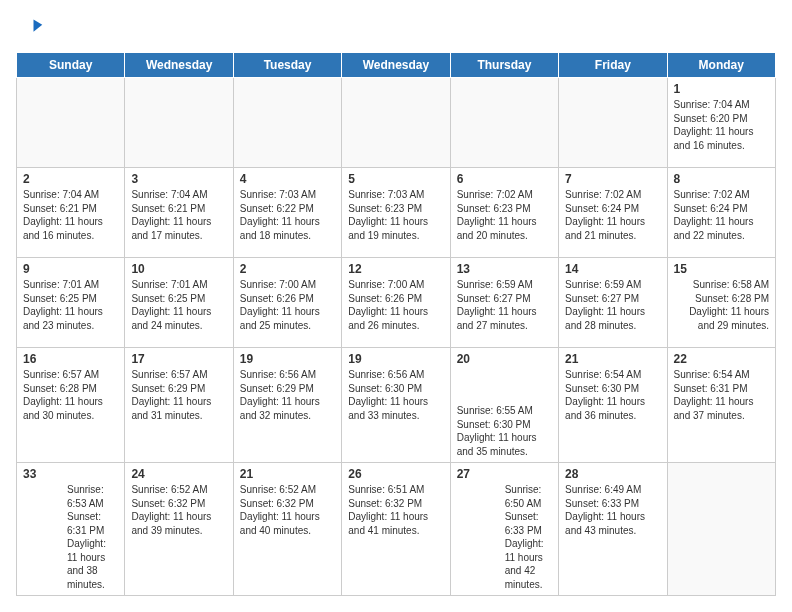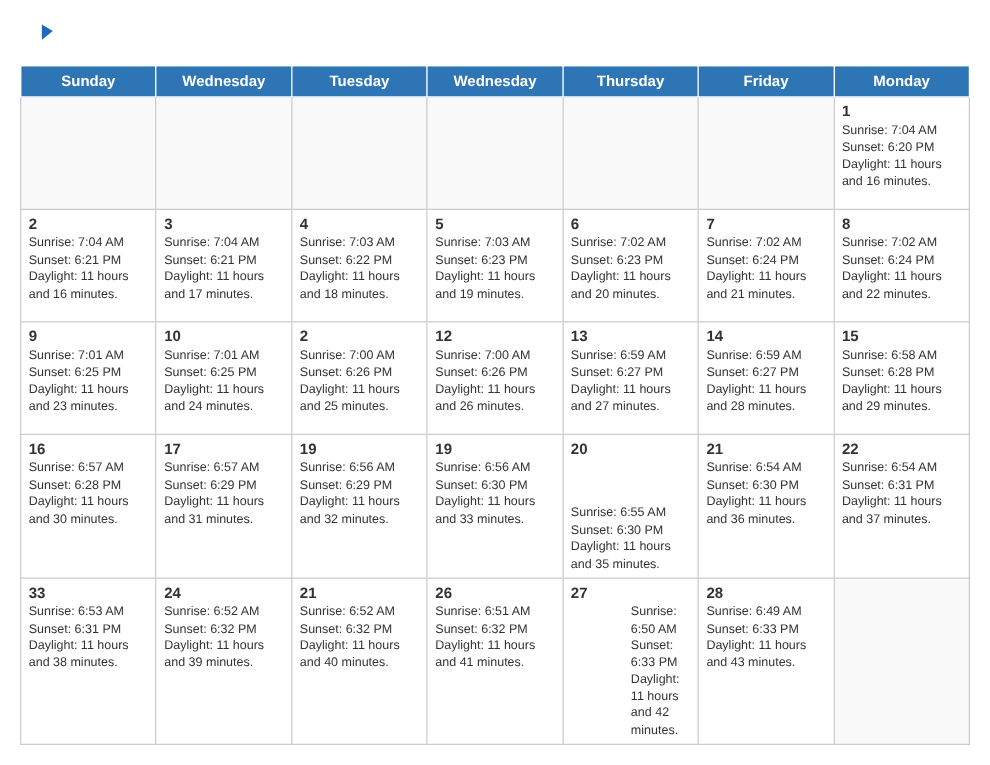--- a/index.html
+++ b/index.html
@@ -221,21 +221,21 @@
         </td>
         <td>
           <span class="day-number">14</span>
           <div class="day-info" style="white-space: pre-line;">Sunrise: 6:59 AM
 Sunset: 6:27 PM
 Daylight: 11 hours
 and 28 minutes.</div>
         </td>
         <td>
           <span class="day-number">15</span>
-          <div class="day-info" style="white-space: pre-line;">Sunrise: 6:58 AM
+          <div class="day-info" style="white-space: pre-line; text-align: right;">Sunrise: 6:58 AM
 Sunset: 6:28 PM
 Daylight: 11 hours
 and 29 minutes.</div>
         </td>
       </tr>
       <tr>
         <td>
           <span class="day-number">16</span>
           <div class="day-info" style="white-space: pre-line;">Sunrise: 6:57 AM
 Sunset: 6:28 PM
@@ -281,21 +281,21 @@
           <span class="day-number">22</span>
           <div class="day-info" style="white-space: pre-line;">Sunrise: 6:54 AM
 Sunset: 6:31 PM
 Daylight: 11 hours
 and 37 minutes.</div>
         </td>
       </tr>
       <tr>
         <td>
           <span class="day-number">33</span>
-          <div class="day-info" style="white-space: pre-line;">Sunrise: 6:53 AM
+          <div class="day-info" style="white-space: pre-line; margin-left: 44px;">Sunrise: 6:53 AM
 Sunset: 6:31 PM
 Daylight: 11 hours
 and 38 minutes.</div>
         </td>
         <td>
           <span class="day-number">24</span>
           <div class="day-info" style="white-space: pre-line;">Sunrise: 6:52 AM
 Sunset: 6:32 PM
 Daylight: 11 hours
 and 39 minutes.</div>

